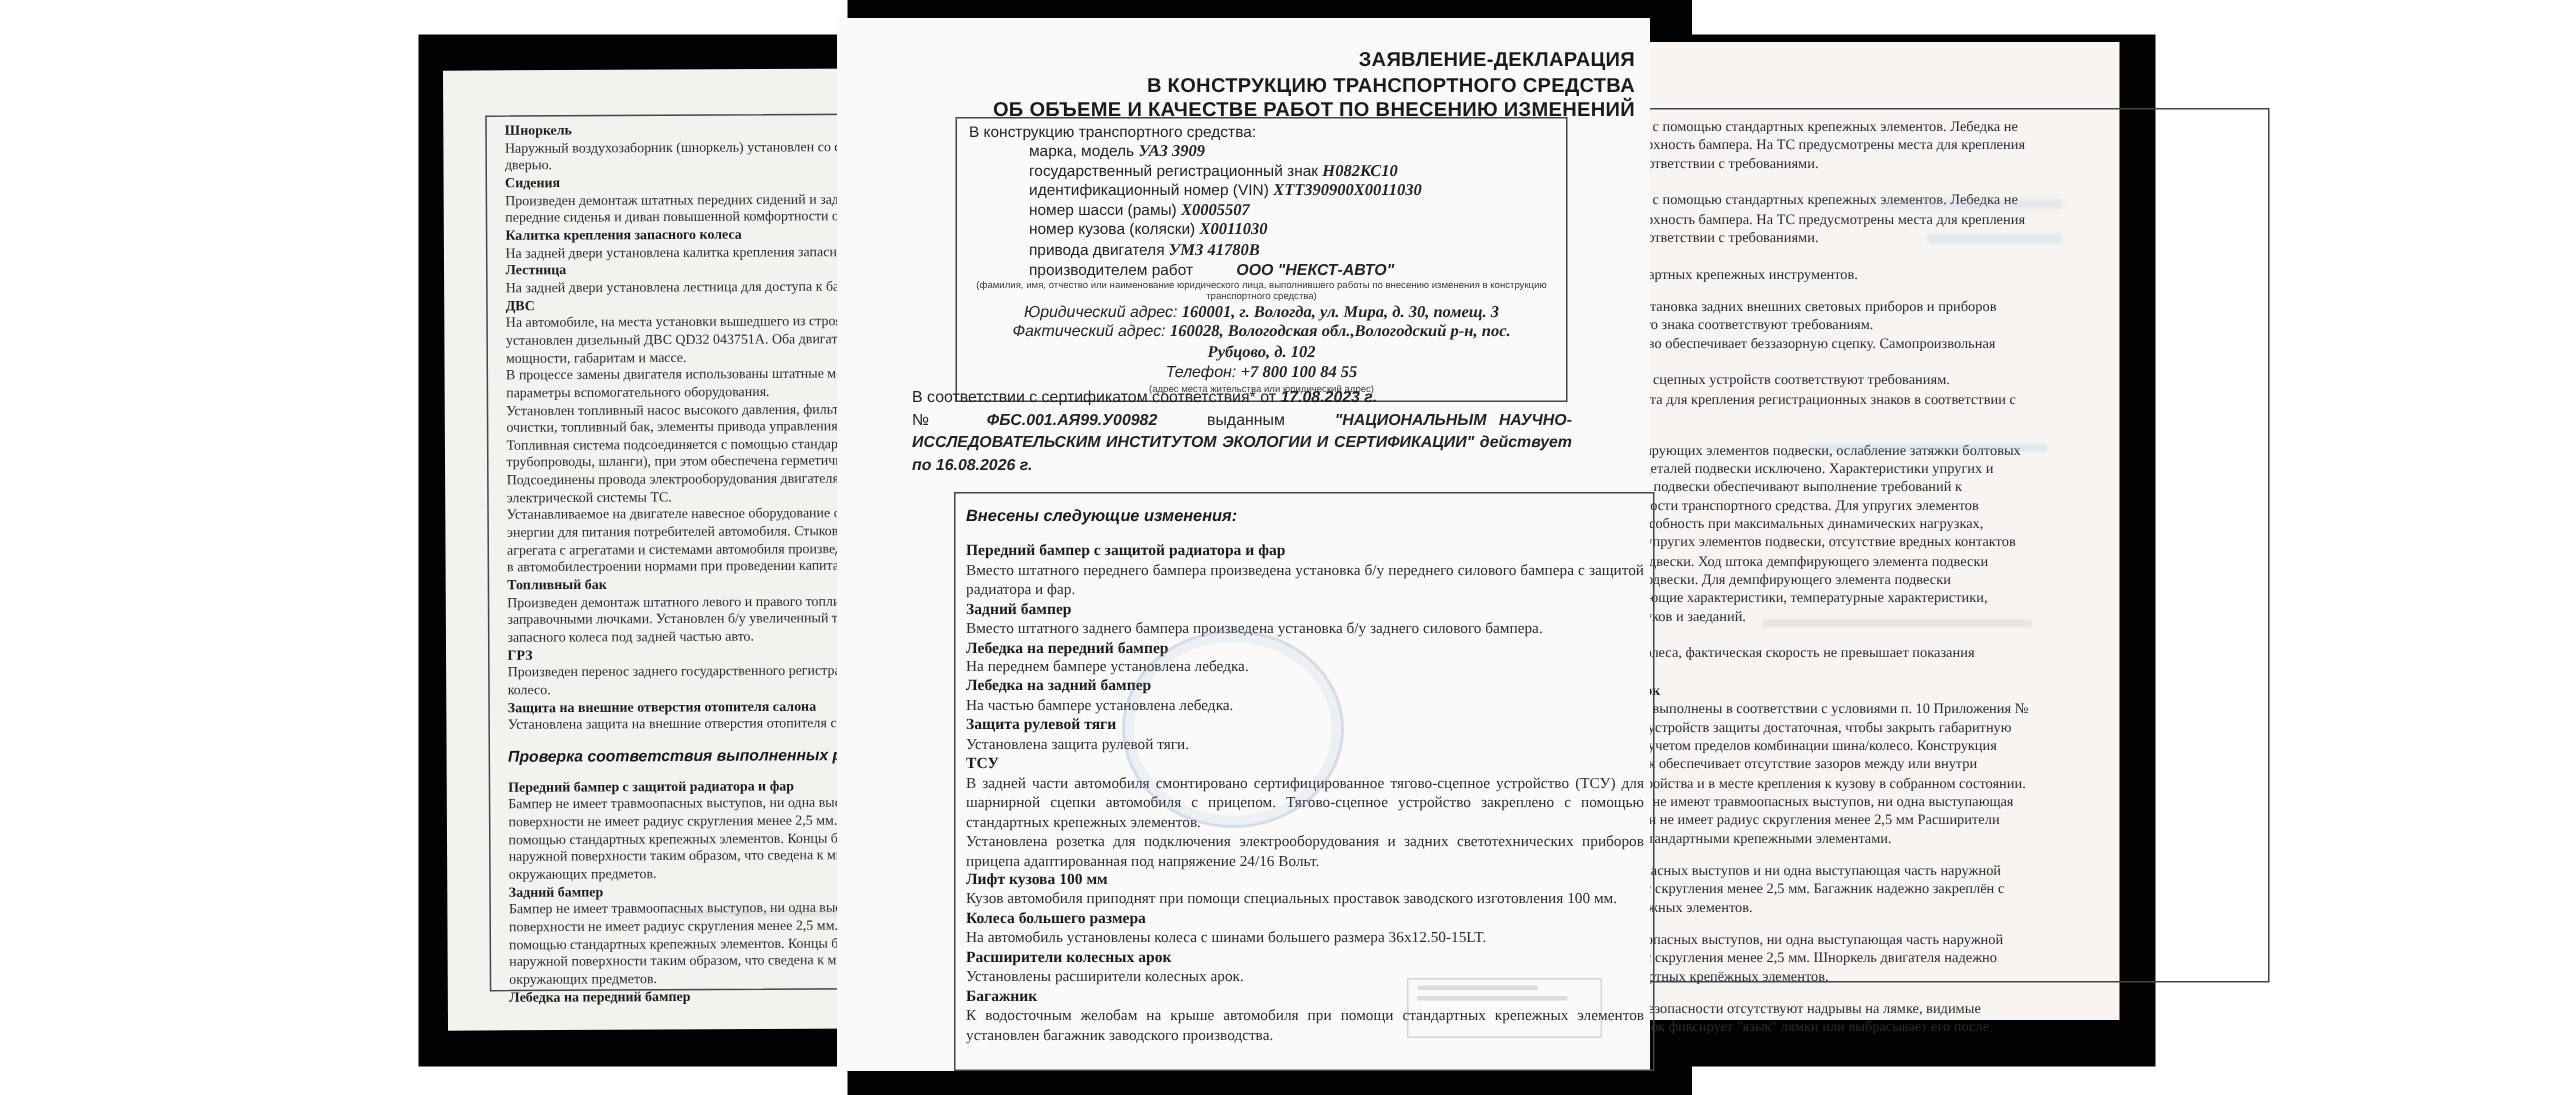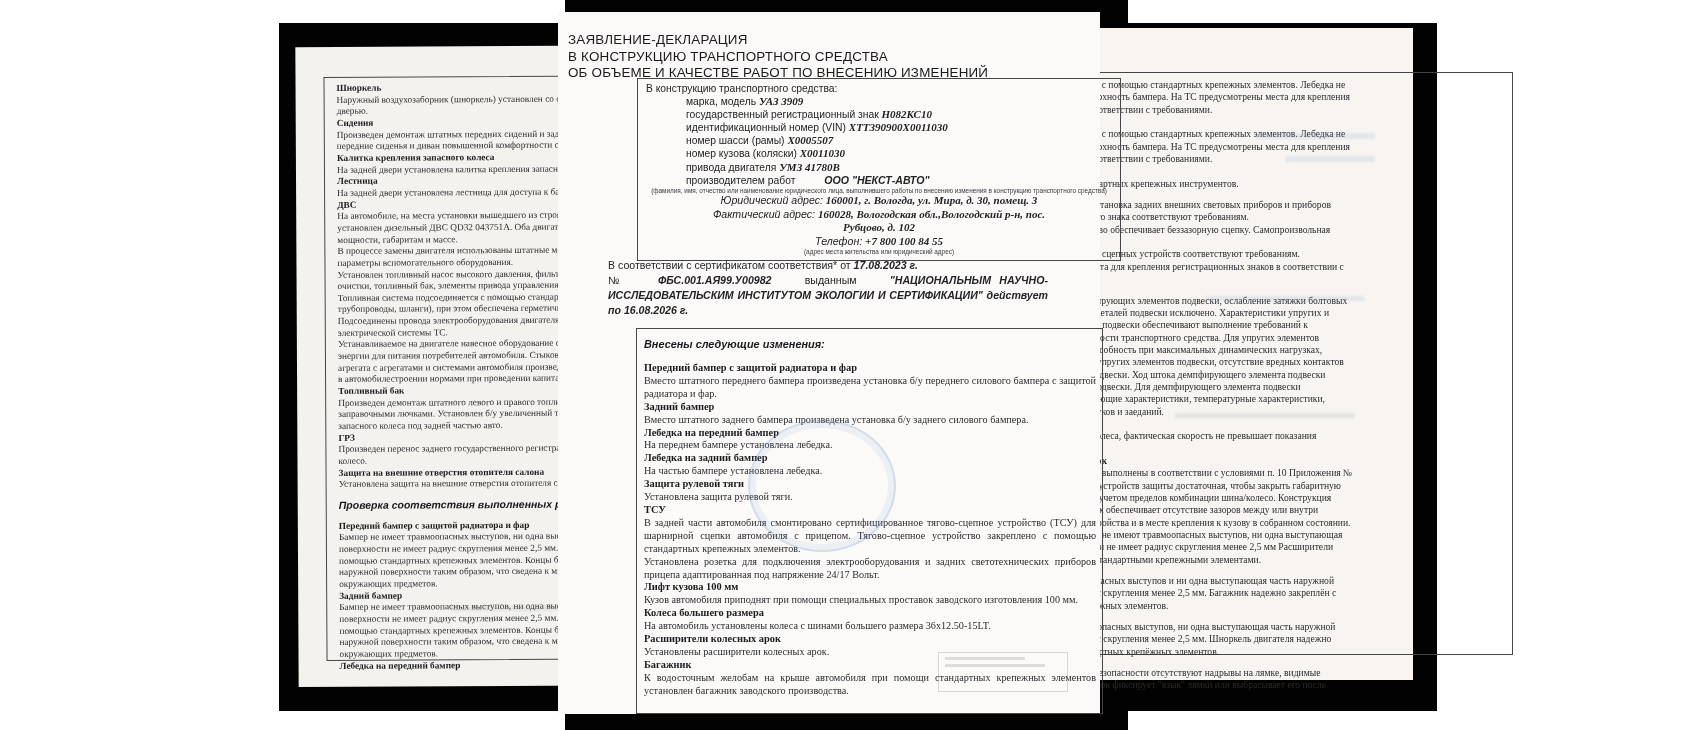--- a/index.html
+++ b/index.html
@@ -14,33 +14,33 @@
   
   .page{background:#f7f6f3;}
   #page-left{left:297px;top:46px;width:430px;height:640px;background:#f3f2ef;transform:rotate(-0.3deg);}
   #page-right{left:1085px;top:28px;width:328px;height:652px;background:#f7f4f1;}
   #page-center{left:558px;top:12px;width:542px;height:702px;background:#fbfaf9;}
 
   
   .docbox{border:1px solid #45454a;}
   #left-box{left:28px;top:30px;width:560px;height:584px;padding:5px 10px 0 12px;}
   #right-box{left:-40px;top:44px;width:468px;height:583px;padding:6px 10px 0 16px;}
-  #center-info-box{left:79px;top:66px;width:484px;padding:3px 8px 4px 8px;}
+  #center-info-box{left:79px;top:66px;width:408px;padding:3px 8px 4px 8px;}
   #center-body-box{left:78px;top:316px;width:467px;height:386px;padding:5px 6px 0 7px;}
 
   
   .ln{white-space:nowrap;color:#2b2b30;}
   #left-box .ln{font-size:9.3px;line-height:11.65px;}
   #right-box .ln{font-size:9.6px;line-height:12.35px;}
   .ln.h{font-weight:bold;color:#1b1b1f;}
   .ln.hs{font-family:"Liberation Sans",sans-serif;font-style:italic;font-weight:bold;font-size:10.5px !important;color:#17171a;}
   .ln.gap{height:9px;}
 
   
-  .title{font-family:"Liberation Sans",sans-serif;font-weight:normal;font-size:13.4px;line-height:16.5px;text-align:left;color:#1a1a1e;letter-spacing:.2px;}
+  .title{font-family:"Liberation Sans",sans-serif;font-weight:bold;font-size:13.4px;line-height:16.5px;text-align:right;color:#1a1a1e;letter-spacing:.2px;}
   #center-title{margin:20px 10px 0 10px;}
   .info-line{font-family:"Liberation Sans",sans-serif;font-size:10.3px;line-height:13.1px;color:#232327;}
   .info-field{padding-left:40px;}
   .iv{font-weight:bold;font-style:italic;font-family:"Liberation Serif",serif;font-size:11px;}
   .gapv{display:inline-block;width:26px;}
   .small-note{font-family:"Liberation Sans",sans-serif;font-size:6.4px;line-height:7.6px;text-align:center;color:#3a3a40;}
   .addr{font-family:"Liberation Sans",sans-serif;font-style:italic;font-size:10.6px;line-height:13.4px;text-align:center;color:#232327;}
   .addr .iv{font-size:11px;}
   #cert-block{left:50px;top:246px;width:440px;font-family:"Liberation Sans",sans-serif;font-size:10.6px;line-height:15px;color:#232327;text-align:justify;}
   .bi{font-weight:bold;font-style:italic;}
@@ -256,21 +256,21 @@
           <div class="sec-h">Задний бампер</div>
           <p class="para">Вместо штатного заднего бампера произведена установка б/у заднего силового бампера.</p>
           <div class="sec-h">Лебедка на передний бампер</div>
           <p class="para">На переднем бампере установлена лебедка.</p>
           <div class="sec-h">Лебедка на задний бампер</div>
           <p class="para">На частью бампере установлена лебедка.</p>
           <div class="sec-h">Защита рулевой тяги</div>
           <p class="para">Установлена защита рулевой тяги.</p>
           <div class="sec-h">ТСУ</div>
           <p class="para">В задней части автомобиля смонтировано сертифицированное тягово-сцепное устройство (ТСУ) для шарнирной сцепки автомобиля с прицепом. Тягово-сцепное устройство закреплено с помощью стандартных крепежных элементов.</p>
-          <p class="para">Установлена розетка для подключения электрооборудования и задних светотехнических приборов прицепа адаптированная под напряжение 24/17 Вольт.</p>
+          <p class="para">Установлена розетка для подключения электрооборудования и задних светотехнических приборов прицепа адаптированная под напряжение 24/16 Вольт.</p>
           <div class="sec-h">Лифт кузова 100 мм</div>
           <p class="para">Кузов автомобиля приподнят при помощи специальных проставок заводского изготовления 100 мм.</p>
           <div class="sec-h">Колеса большего размера</div>
           <p class="para">На автомобиль установлены колеса с шинами большего размера 36х12.50-15LT.</p>
           <div class="sec-h">Расширители колесных арок</div>
           <p class="para">Установлены расширители колесных арок.</p>
           <div class="sec-h">Багажник</div>
           <p class="para">К водосточным желобам на крыше автомобиля при помощи стандартных крепежных элементов установлен багажник заводского производства.</p>
         </div>
     </div>

